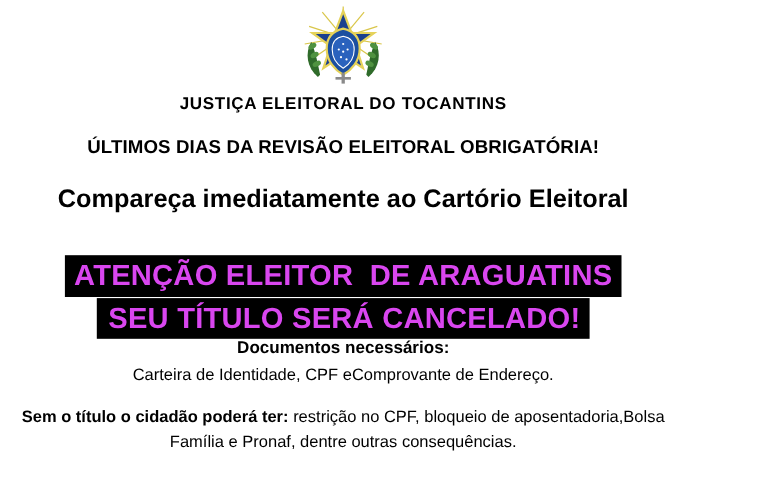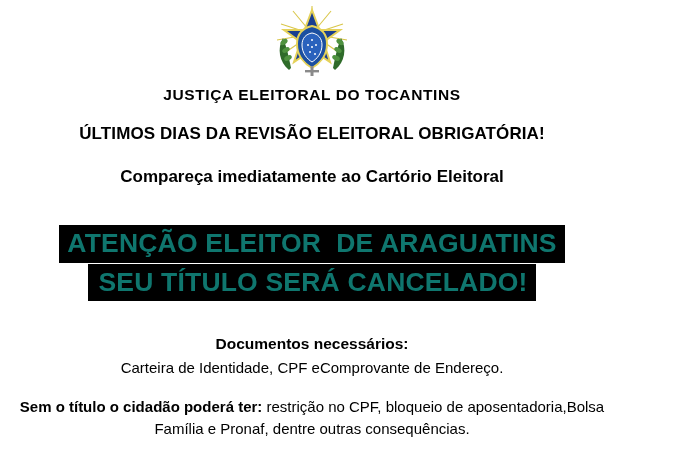--- a/index.html
+++ b/index.html
@@ -38,50 +38,49 @@
     text-align: center;
   }
   .headline {
     font-size: 17px;
     font-weight: bold;
     letter-spacing: 0.1px;
     margin-top: 20px;
     text-align: center;
   }
   .subhead {
-    font-size: 17px;
+    font-size: 23px;
     font-weight: bold;
     margin-top: 23px;
     text-align: center;
   }
   .banner-wrap {
     margin-top: 38px;
     display: flex;
     flex-direction: column;
     align-items: center;
   }
   .banner-line {
     background: #000000;
-    color: #0f766e;
+    color: #d946ef;
     font-size: 26.5px;
     font-weight: bold;
     letter-spacing: 0.2px;
     padding: 3px 8px 4px 8px;
     text-align: center;
     white-space: pre;
     line-height: 1.16;
   }
   .banner-line + .banner-line {
     margin-top: 1px;
     padding-left: 10px;
   }
   .docs-label {
     font-size: 15.5px;
     font-weight: bold;
-    margin-top: 34px;
     text-align: center;
   }
   .docs-list {
     font-size: 15px;
     margin-top: 6px;
     text-align: right;
   }
   .warning {
     font-size: 15px;
     margin-top: 20px;

